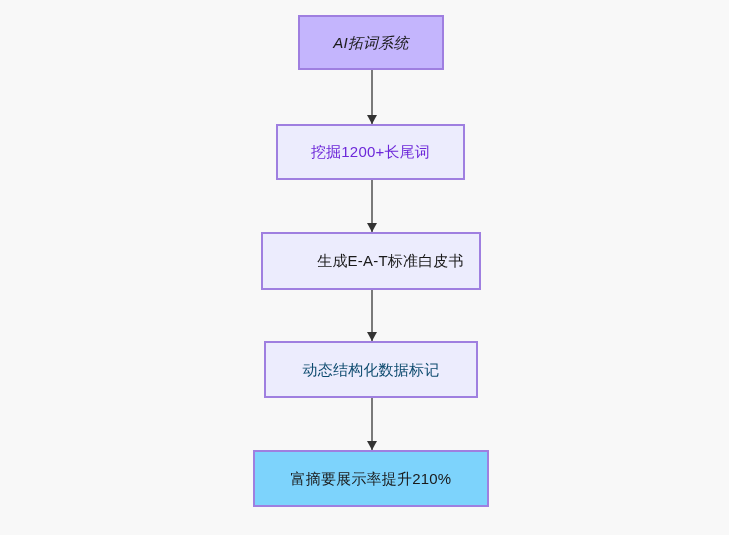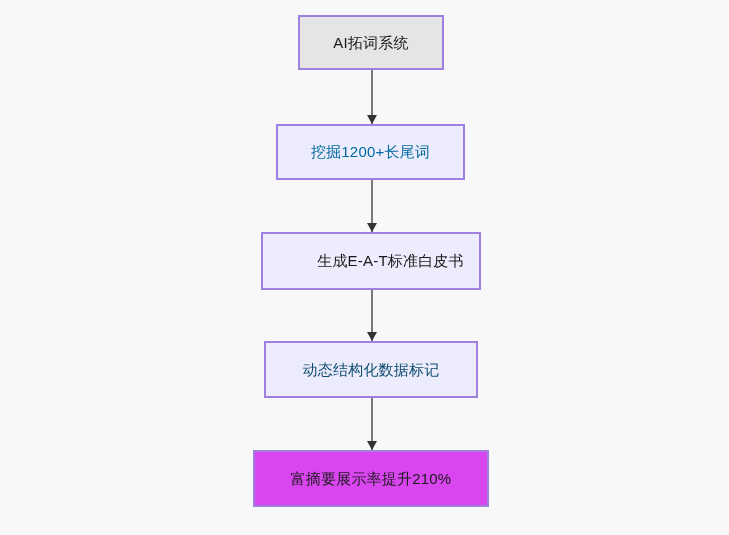--- a/index.html
+++ b/index.html
@@ -70,28 +70,28 @@
       <div class="edge-head" style="top: 43px; border-top-color: rgb(51, 51, 51);"></div>
     </div>
     <div class="edge" style="left: 371px; top: 290px;">
       <div class="edge-line" style="height: 51px; background: rgb(122, 122, 122);"></div>
       <div class="edge-head" style="top: 42px; border-top-color: rgb(51, 51, 51);"></div>
     </div>
     <div class="edge" style="left: 371px; top: 398px;">
       <div class="edge-line" style="height: 52px; background: rgb(122, 122, 122);"></div>
       <div class="edge-head" style="top: 43px; border-top-color: rgb(51, 51, 51);"></div>
     </div>
-    <div class="node" style="left: 298px; top: 15px; width: 146px; height: 55px; background: #e5e5e5; border-color: rgb(159, 127, 224);">
+    <div class="node" style="left: 298px; top: 15px; width: 146px; height: 55px; background: #c4b5fd; border-color: rgb(159, 127, 224); font-style: italic;">
       <span class="node-label" style="color: rgb(26, 26, 26);">AI拓词系统</span>
     </div>
     <div class="node" style="left: 276px; top: 124px; width: 189px; height: 56px; background: rgb(236, 236, 253); border-color: rgb(159, 127, 224);">
-      <span class="node-label" style="color: #0369a1; text-align: right;">挖掘1200+长尾词</span>
+      <span class="node-label" style="color: #6d28d9; text-align: right;">挖掘1200+长尾词</span>
     </div>
     <div class="node" style="left: 261px; top: 232px; width: 220px; height: 58px; background: rgb(236, 236, 253); border-color: rgb(159, 127, 224); padding-left: 39px;">
       <span class="node-label" style="color: rgb(26, 26, 26);">生成E-A-T标准白皮书</span>
     </div>
     <div class="node" style="left: 264px; top: 341px; width: 214px; height: 57px; background: rgb(236, 236, 253); border-color: rgb(159, 127, 224);">
       <span class="node-label" style="color: #0c4a6e;">动态结构化数据标记</span>
     </div>
-    <div class="node" style="left: 253px; top: 450px; width: 236px; height: 57px; background: #d946ef; border-color: rgb(159, 127, 224);">
+    <div class="node" style="left: 253px; top: 450px; width: 236px; height: 57px; background: #7dd3fc; border-color: rgb(159, 127, 224);">
       <span class="node-label" style="color: rgb(26, 26, 26);">富摘要展示率提升210%</span>
     </div>
   </div>
 
 </body></html>

